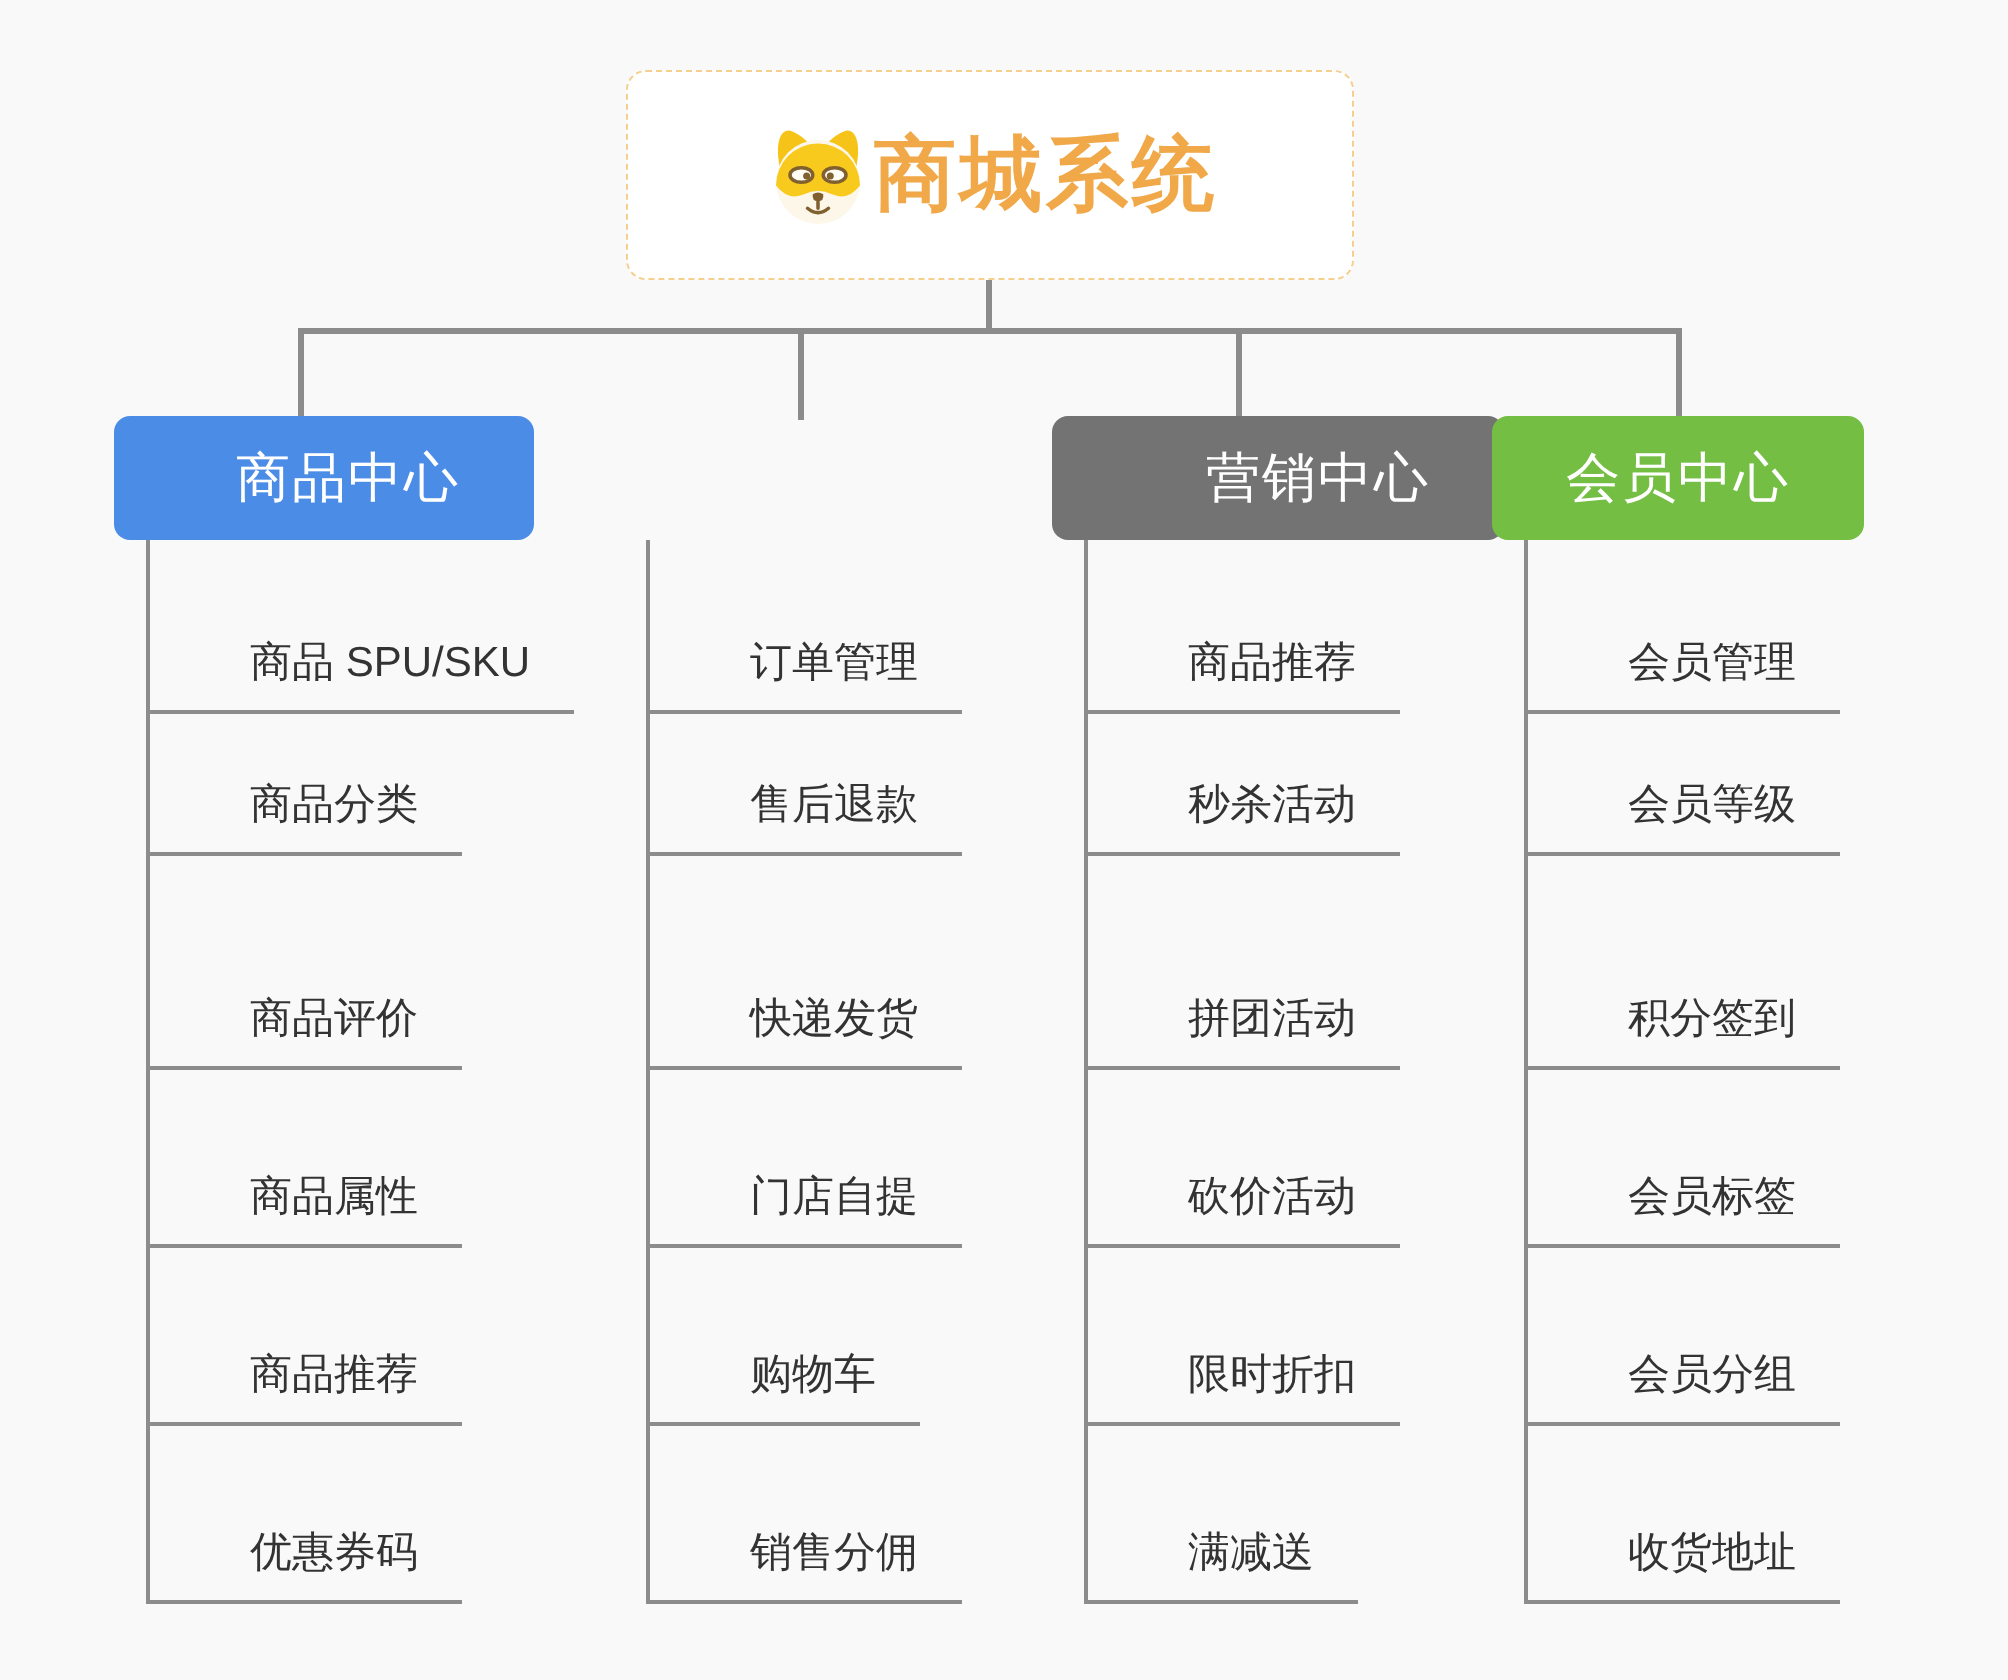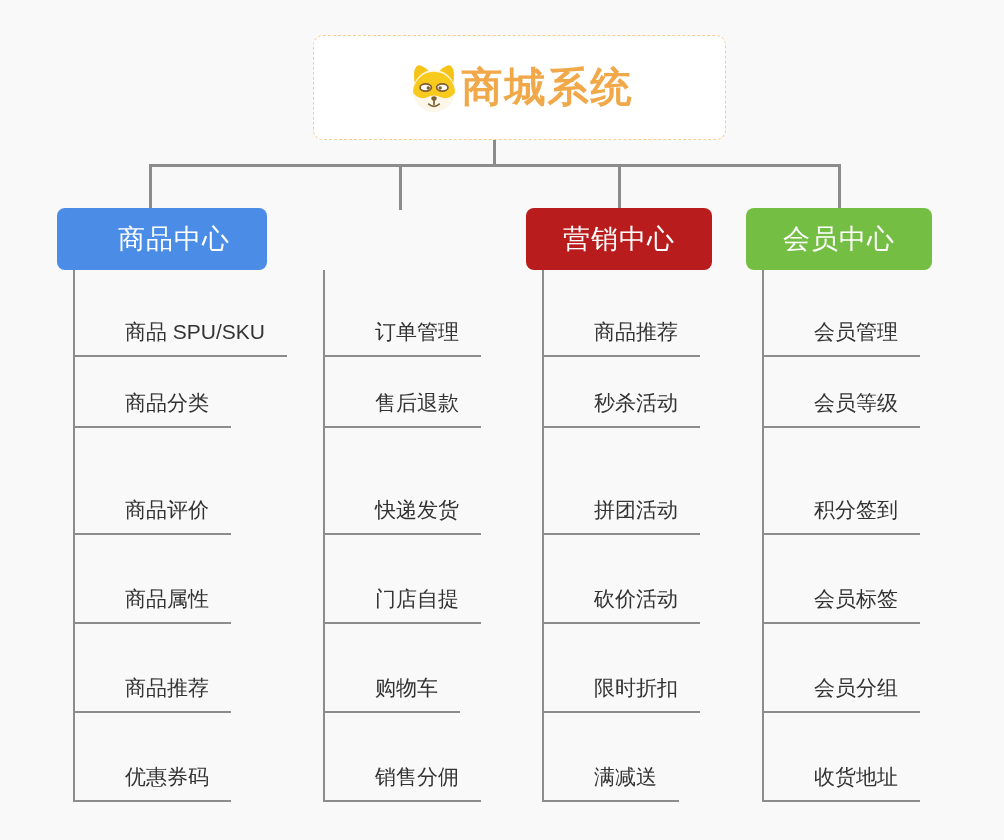--- a/index.html
+++ b/index.html
@@ -7,21 +7,21 @@
   .stage{
     position:relative;width:1004px;height:840px;
     background:#f9f9f9;overflow:hidden;
   }
   
   .conn{position:absolute;background:#8c8c8c;}
   .conn.v{width:3px;}
   .conn.h{height:3px;}
   
   .root{
-    position:absolute;left:313px;top:35px;width:413px;height:105px;
+    position:absolute;left:313px;top:35px;width:364px;height:105px;
     background:#ffffff;border:1px dashed #f6ce8e;border-radius:10px;
     display:flex;align-items:center;justify-content:center;
     box-sizing:border-box;cursor:default;text-align:center;
   }
   .root-title{
     font-size:41px;font-weight:600;color:#f0a848;letter-spacing:2px;
     white-space:nowrap;
   }
   .doge{width:56px;height:53px;flex:0 0 auto;}
   
@@ -81,21 +81,21 @@
       <circle cx="39" cy="30.5" r="2" fill="#80602f"></circle>
       <path d="M29,41 Q32,39 35,41 Q35.5,45 32,45 Q28.5,45 29,41 Z" fill="#80602f"></path>
       <path d="M32,45 L32,49 M26,49 Q32,54 38,49" fill="none" stroke="#80602f" stroke-width="2" stroke-linecap="round"></path>
     </svg>
     <span class="root-title">商城系统</span>
   </div>
 
   <div class="branch b0" style="background: rgb(75, 141, 230);">
     <span>商品中心</span>
   </div>
-  <div class="branch b2" style="background: #b91c1c;">
+  <div class="branch b2" style="background: #737373; padding-left: 40px;">
     <span>营销中心</span>
   </div>
   <div class="branch b3" style="background: rgb(116, 190, 67);">
     <span>会员中心</span>
   </div>
 
   <div class="col c0">
     <div class="leaf r0">商品 SPU/SKU</div>
     <div class="leaf r1">商品分类</div>
     <div class="leaf r2">商品评价</div>

